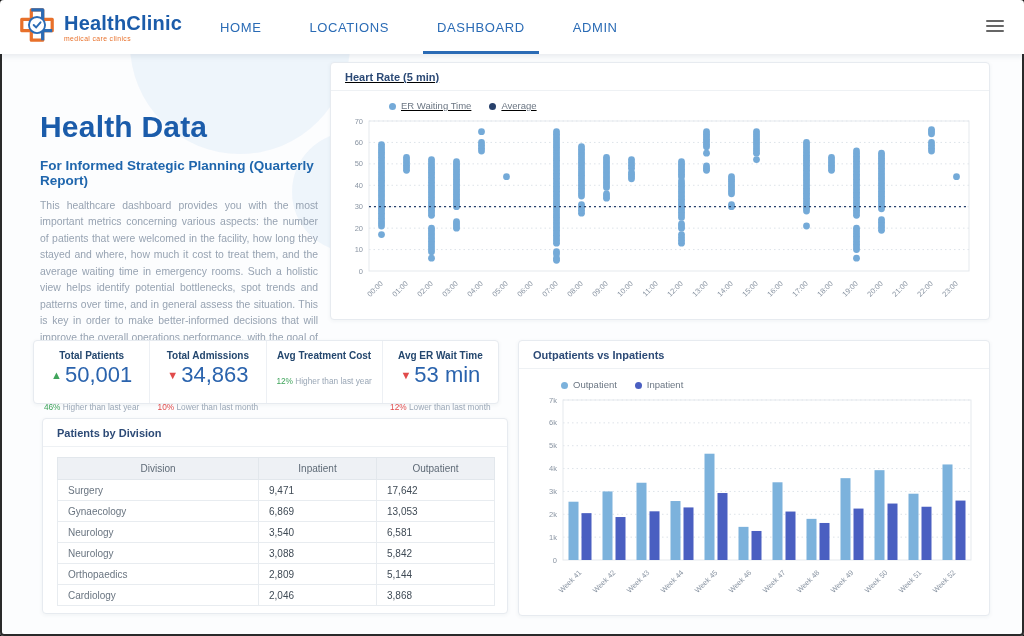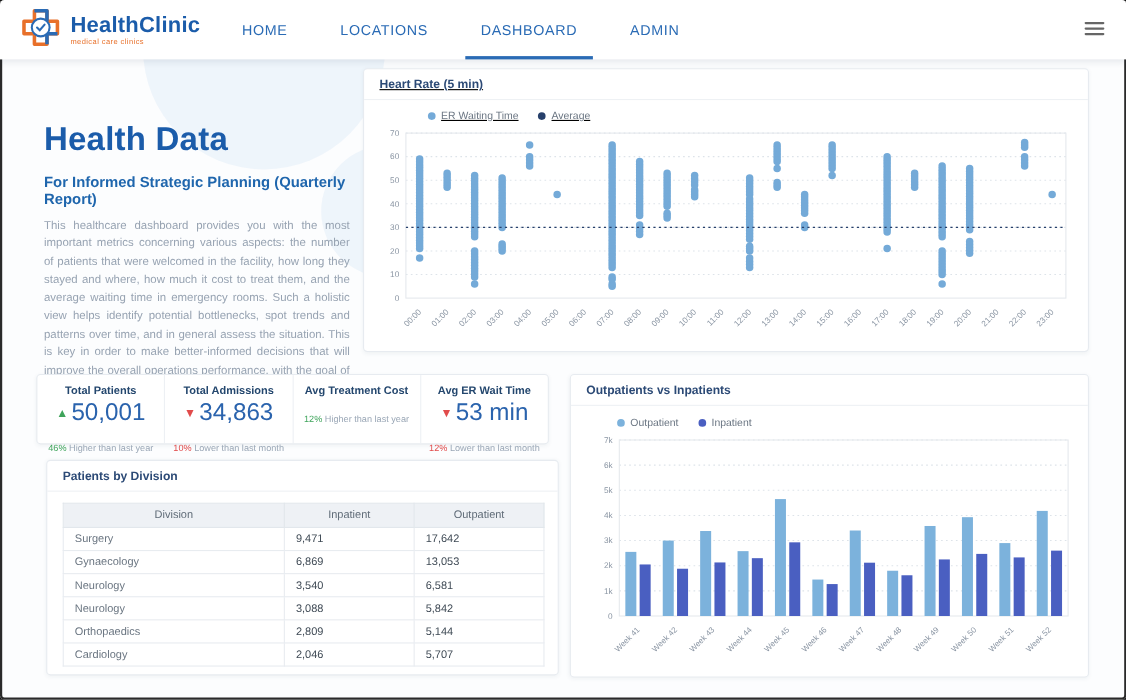--- a/index.html
+++ b/index.html
@@ -584,21 +584,21 @@
               <td class="num">5,842</td>
             </tr>
             <tr>
               <td>Orthopaedics</td>
               <td class="num">2,809</td>
               <td class="num">5,144</td>
             </tr>
             <tr>
               <td>Cardiology</td>
               <td class="num">2,046</td>
-              <td class="num">5,707</td>
+              <td class="num">3,868</td>
             </tr>
           </tbody>
       </table>
     </div>
 
     <div class="panel" id="bar-panel">
       <div class="panel-title">Outpatients vs Inpatients</div>
       <div class="legend">
         <span class="item">
           <span class="dot" style="background:#7cb2dc"></span><span>Outpatient</span>

